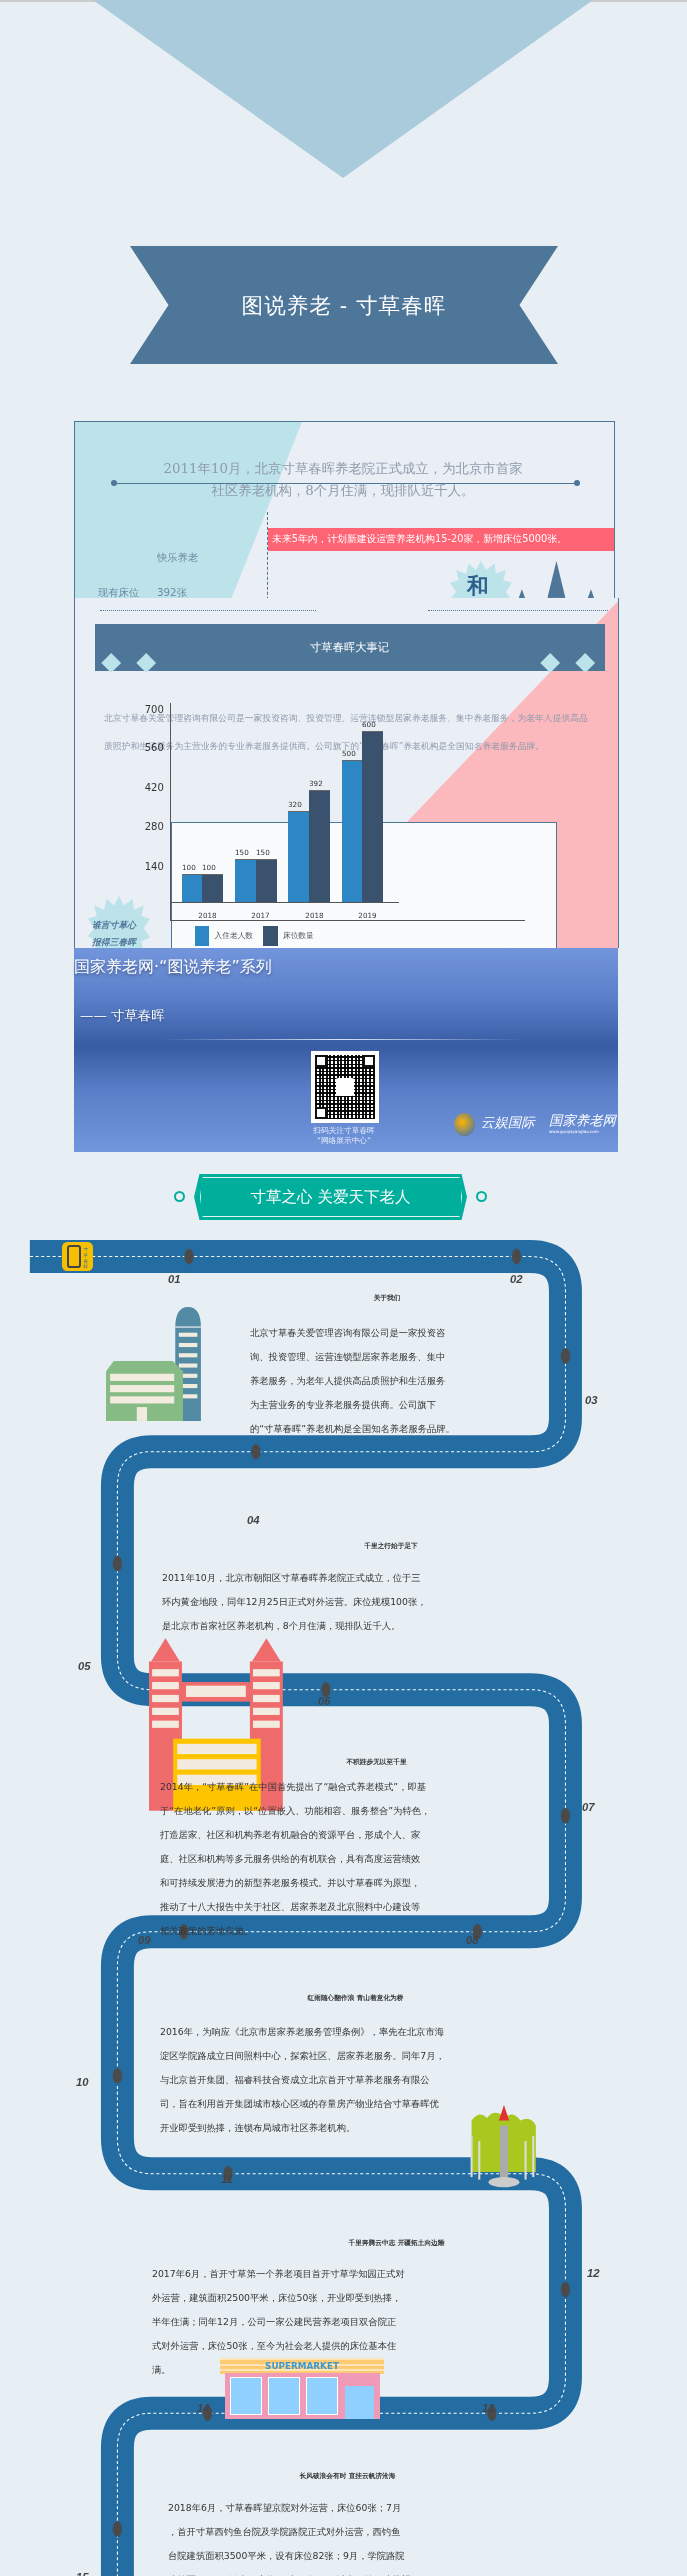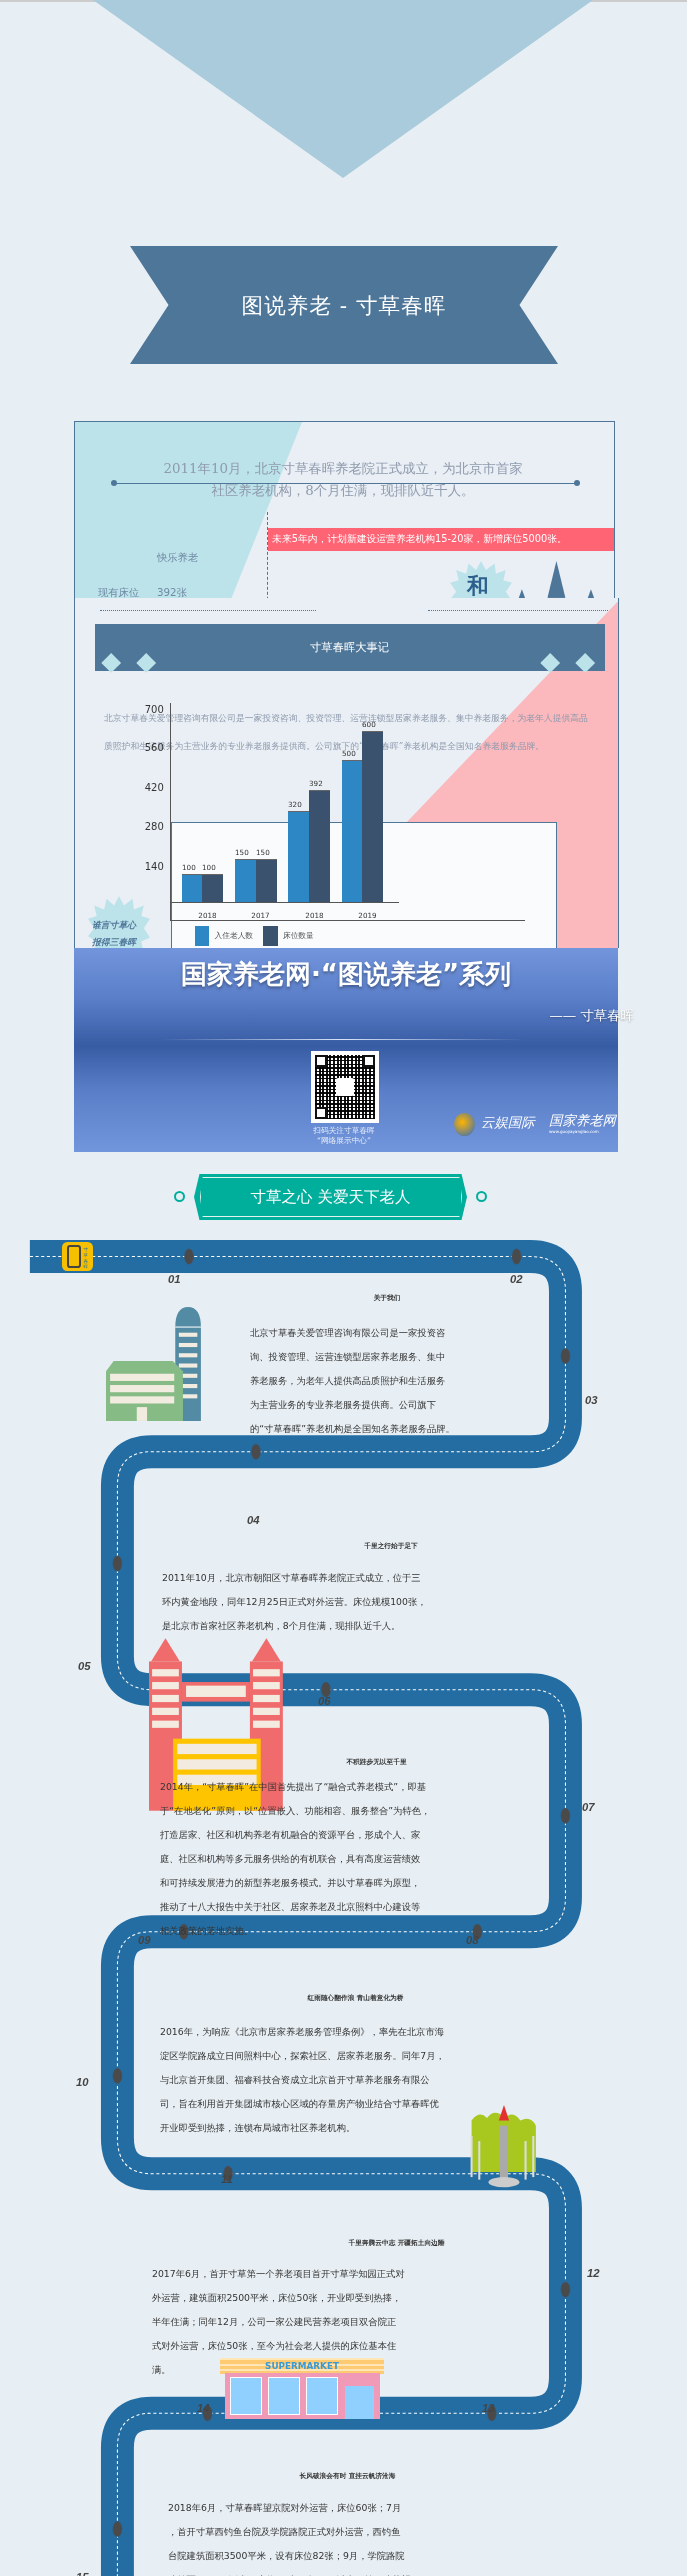--- a/index.html
+++ b/index.html
@@ -29,22 +29,22 @@
 .chart-bg{background:#fafbfd;border:0.5px solid #4e7699}
 .bar{position:absolute;bottom:0;border-top:1px solid #666}
 .bar-a{background:#2d87c4}
 .bar-b{background:#3a526e}
 .val{position:absolute;font-size:7.2px;color:#333;text-align:left;width:20.6px}
 .ytick{position:absolute;font-size:10px;color:#333;text-align:center;width:20.6px}
 .xt{position:absolute;font-size:7.2px;color:#333;width:31px;text-align:center}
 .burst{background:#bde3ea;clip-path:polygon(50% 0,58% 14%,72% 4%,74% 20%,90% 14%,86% 30%,100% 34%,90% 48%,100% 62%,86% 68%,90% 86%,74% 80%,70% 98%,58% 86%,48% 100%,40% 86%,26% 96%,24% 80%,8% 84%,14% 68%,0 60%,10% 48%,0 34%,14% 30%,10% 14%,26% 20%,30% 4%,42% 14%)}
 
 .banner{left:74px;top:948px;width:544px;height:204px;background:linear-gradient(#7295dc 0%,#5a7ec8 25%,#385ca4 48%,#5a7fc8 70%,#7296dc 100%)}
-.banner-title{left:0;top:9.3px;width:100%;text-align:center;color:#fff;font-size:26px;font-weight:bold;text-shadow:0 2.1px 3.1px rgba(0,0,0,.35)}
-.banner-sub{left:16px;top:41px;width:100%;text-align:right;color:#fff;font-size:13.4px;font-family:"DejaVu Serif",serif;text-shadow:0 1px 2.1px rgba(0,0,0,.35)}
+.banner-title{left:0;top:9.3px;width:100%;text-align:left;color:#fff;font-size:16px;font-weight:normal;text-shadow:0 2.1px 3.1px rgba(0,0,0,.35)}
+.banner-sub{left:6px;top:41px;width:100%;text-align:left;color:#fff;font-size:13.4px;font-family:"DejaVu Serif",serif;text-shadow:0 1px 2.1px rgba(0,0,0,.35)}
 .qr{background:#fff;padding:4.1px}
 .qr-grid{width:100%;height:100%;background:repeating-linear-gradient(90deg,#111 0 2.1px,#fff 2.1px 3.6px),repeating-linear-gradient(0deg,#111 0 1.5px,#fff 1.5px 3.6px);background-blend-mode:multiply;position:relative}
 .qr-corner{position:absolute;width:12.4px;height:12.4px;border:2.6px solid #111;background:#fff}
 .num{position:absolute;font-size:11.3px;font-weight:bold;font-style:italic;color:#444;font-family:"Liberation Sans",sans-serif}
 .mtitle{position:absolute;font-size:6.7px;font-weight:bold;color:#333;font-family:"DejaVu Serif",serif;text-align:center}
 .mtext{position:absolute;font-size:9.3px;color:#333;line-height:24px}
 .car{position:absolute;width:31px;height:29px;background:#f6c000;border-radius:5.2px}
 .car-win{position:absolute;left:5.2px;top:3.1px;width:13.4px;height:23px;border:2.6px solid #444;border-radius:3.1px;background:#f6c000}
 .car-txt{position:absolute;left:21.6px;top:5.2px;font-size:4.6px;color:#236da3;line-height:5.7px;width:7.2px}
 </style>

